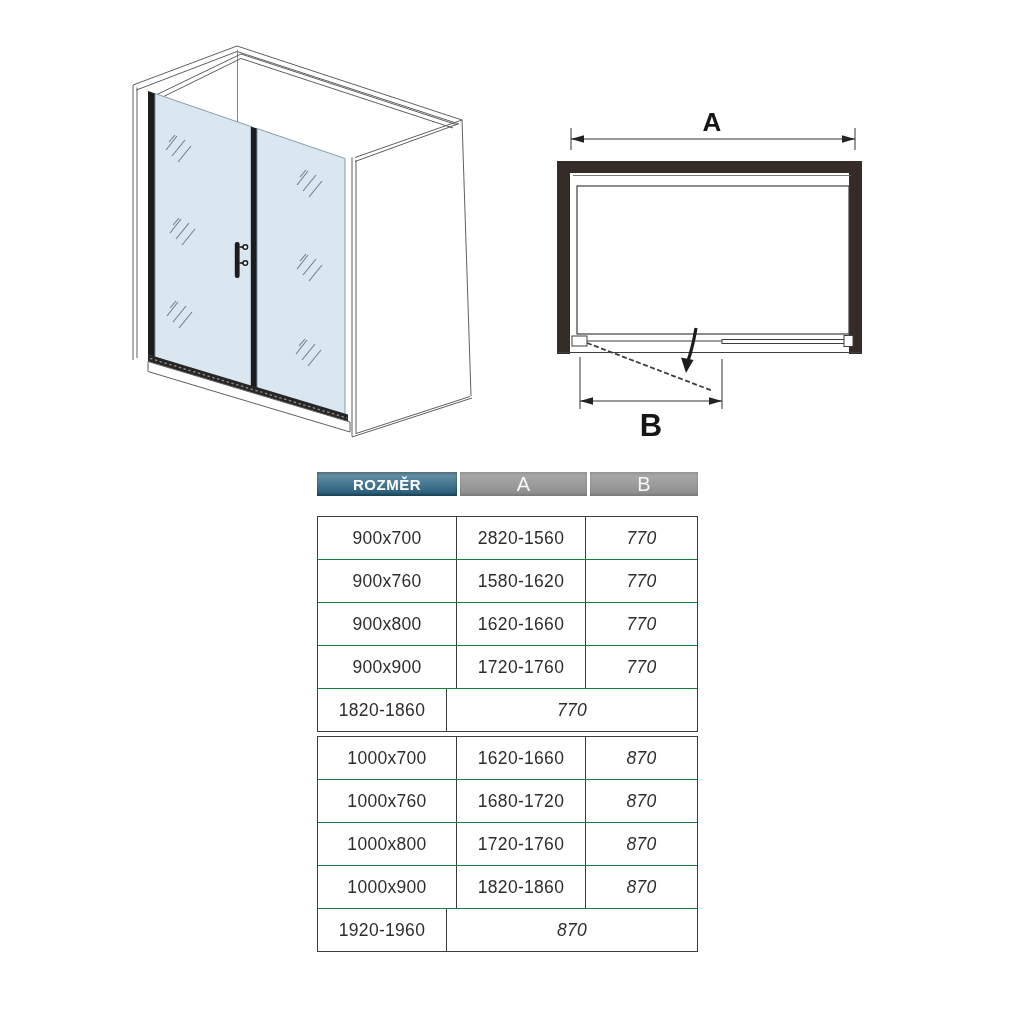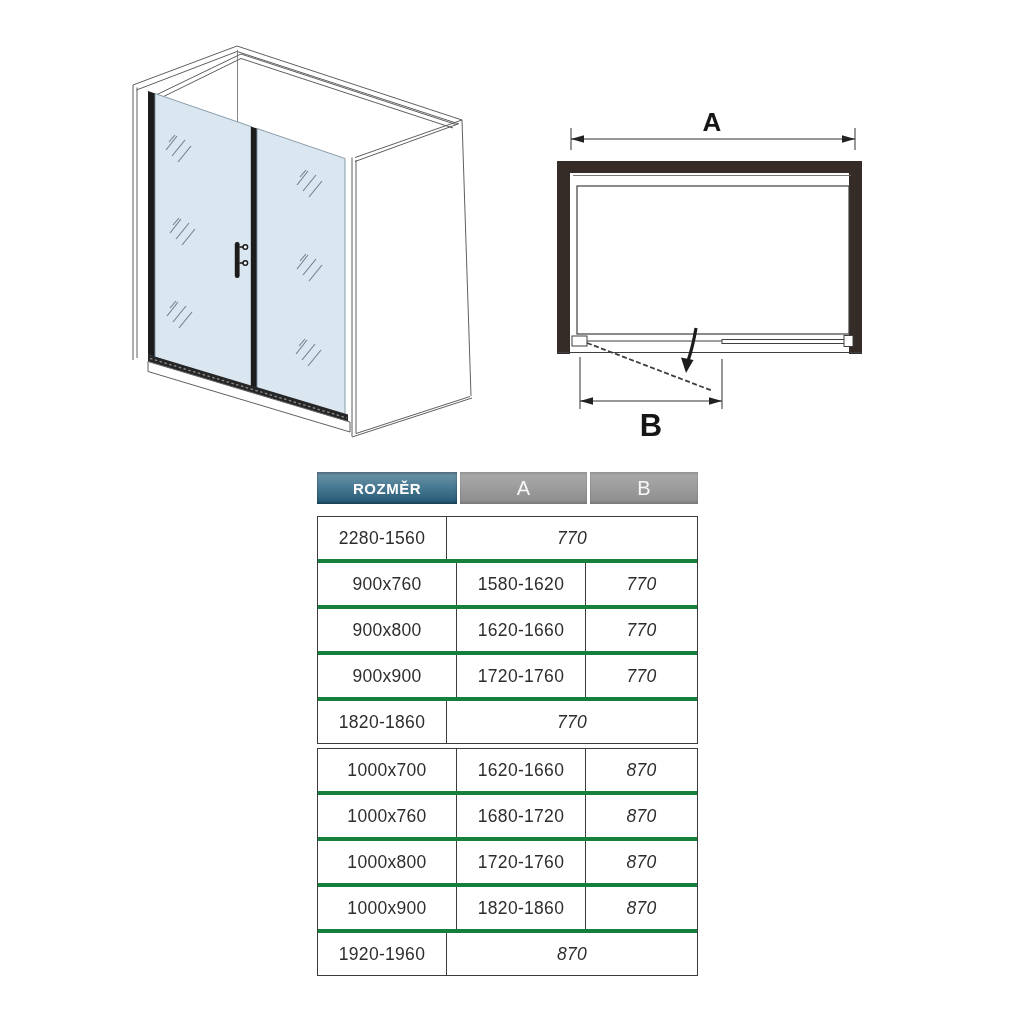--- a/index.html
+++ b/index.html
@@ -5,21 +5,21 @@
   html,body{margin:0;padding:0;background:#fff;}
   #stage{
     position:relative;width:1024px;height:1024px;background:#ffffff;
     font-family:"Liberation Sans",sans-serif;overflow:hidden;
   }
   .abs{position:absolute;}
   svg text{font-family:"Liberation Sans",sans-serif;}
 
   
   .tbl-header{
-    left:317px;top:472px;width:381px;height:32px;
+    left:317px;top:472px;width:381px;height:24px;
     display:flex;align-items:stretch;
   }
   .th-cell{
     display:flex;align-items:center;justify-content:center;
     color:#ffffff;user-select:none;
   }
   .th-dim{
     width:140px;margin-right:3px;
     background:linear-gradient(180deg,#6e95a9 0%,#4a7b94 45%,#235772 100%);
     box-shadow:inset 0 2px 2px rgba(0,0,0,.25), inset 0 -2px 2px rgba(0,0,0,.25);
@@ -30,21 +30,21 @@
     box-shadow:inset 0 2px 2px rgba(0,0,0,.12), inset 0 -2px 2px rgba(0,0,0,.12);
     color:#f7f7f7;font-size:20px;font-weight:400;
   }
   .th-a{width:127px;margin-right:3px;}
   .th-b{width:108px;}
 
   
   .tbl-body{left:317px;top:516px;width:381px;}
   .tblock{border:1.5px solid #3d3d3d;background:#fff;}
   .tblock + .tblock{margin-top:4px;}
-  .trow{display:flex;height:42px;border-top:4px solid #15803d;}
+  .trow{display:flex;height:42px;border-top:1px solid #15803d;}
   .trow:first-child{border-top:none;}
   .tc{
     display:flex;align-items:center;justify-content:center;
     font-size:17.5px;color:#2d2d2d;letter-spacing:.3px;
   }
   .c1{width:138px;border-right:1px solid #3d3d3d;}
   .c2{width:128px;border-right:1px solid #3d3d3d;}
   .c3{flex:1;font-style:italic;}
 </style>
 </head>
@@ -165,21 +165,22 @@
 
   <div class="abs tbl-header">
     <div class="th-cell th-dim">ROZMĚR</div>
     <div class="th-cell th-ab th-a">A</div>
     <div class="th-cell th-ab th-b">B</div>
   </div>
 
   <div class="abs tbl-body">
     <div class="tblock">
       <div class="trow">
-        <div class="tc c2">2280-1560</div>
+        <div class="tc c1">900x700</div>
+        <div class="tc c2">2820-1560</div>
         <div class="tc c3">770</div>
       </div>
       <div class="trow">
         <div class="tc c1">900x760</div>
         <div class="tc c2">1580-1620</div>
         <div class="tc c3">770</div>
       </div>
       <div class="trow">
         <div class="tc c1">900x800</div>
         <div class="tc c2">1620-1660</div>

